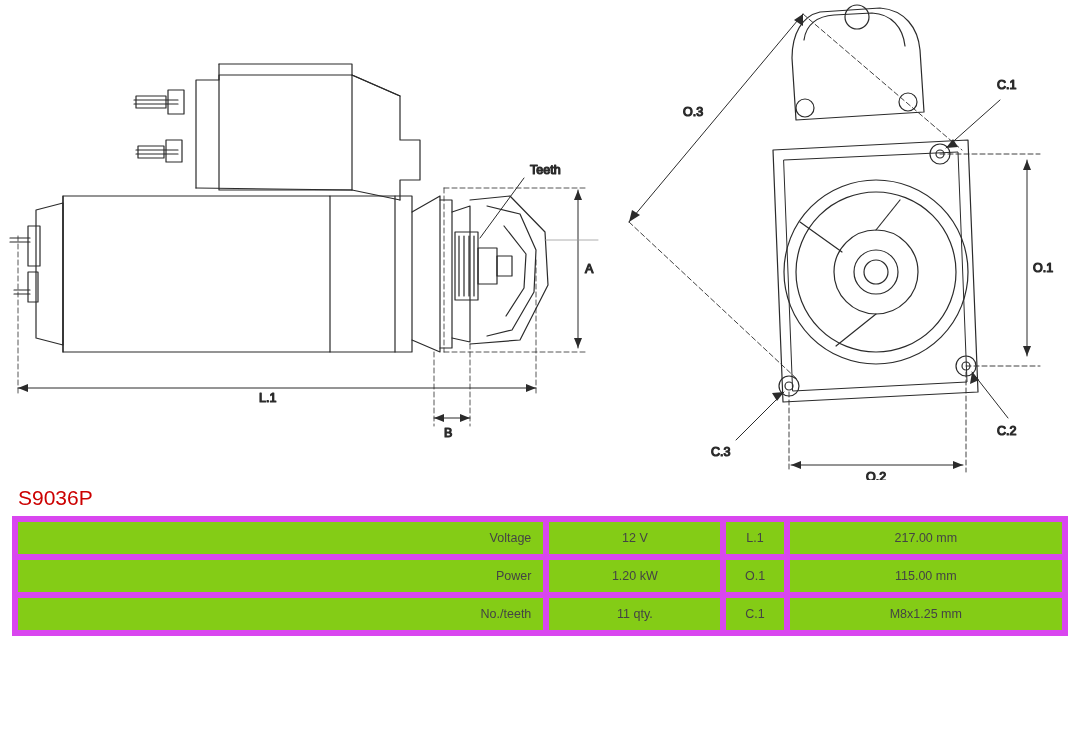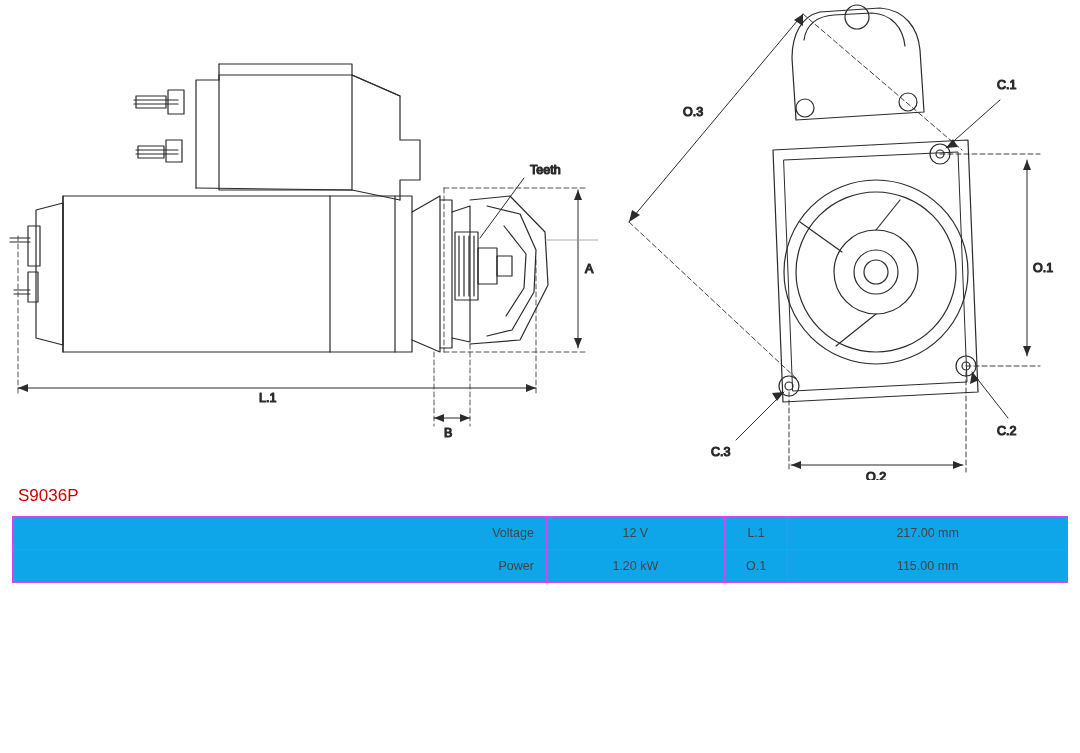--- a/index.html
+++ b/index.html
@@ -24,35 +24,35 @@
     position: absolute;
     left: 0;
     top: 0;
     width: 1080px;
     height: 480px;
   }
   .part-number {
     position: absolute;
     left: 18px;
     top: 486px;
-    font-size: 17px;
+    font-size: 21px;
     color: #cc0000;
     font-family: "Liberation Sans", sans-serif;
   }
   table.specs {
     position: absolute;
     left: 12px;
     top: 516px;
     width: 1056px;
     border-collapse: collapse;
     font-size: 12.5px;
   }
   table.specs td {
-    border: 1px solid #d946ef;
-    background: #0ea5e9;
+    border: 6px solid #d946ef;
+    background: #84cc16;
     padding: 8px 12px;
     height: 16px;
     color: #444444;
   }
   td.label {
     text-align: right;
     width: 42%;
   }
   td.value {
     text-align: center;
@@ -224,16 +224,22 @@
         <td class="value">12 V</td>
         <td class="code">L.1</td>
         <td class="dim">217.00 mm</td>
       </tr>
       <tr>
         <td class="label">Power</td>
         <td class="value">1.20 kW</td>
         <td class="code">O.1</td>
         <td class="dim">115.00 mm</td>
       </tr>
+      <tr>
+        <td class="label">No./teeth</td>
+        <td class="value">11 qty.</td>
+        <td class="code">C.1</td>
+        <td class="dim">M8x1.25 mm</td>
+      </tr>
     </tbody>
   </table>
 
 </div>
 
 </body></html>

